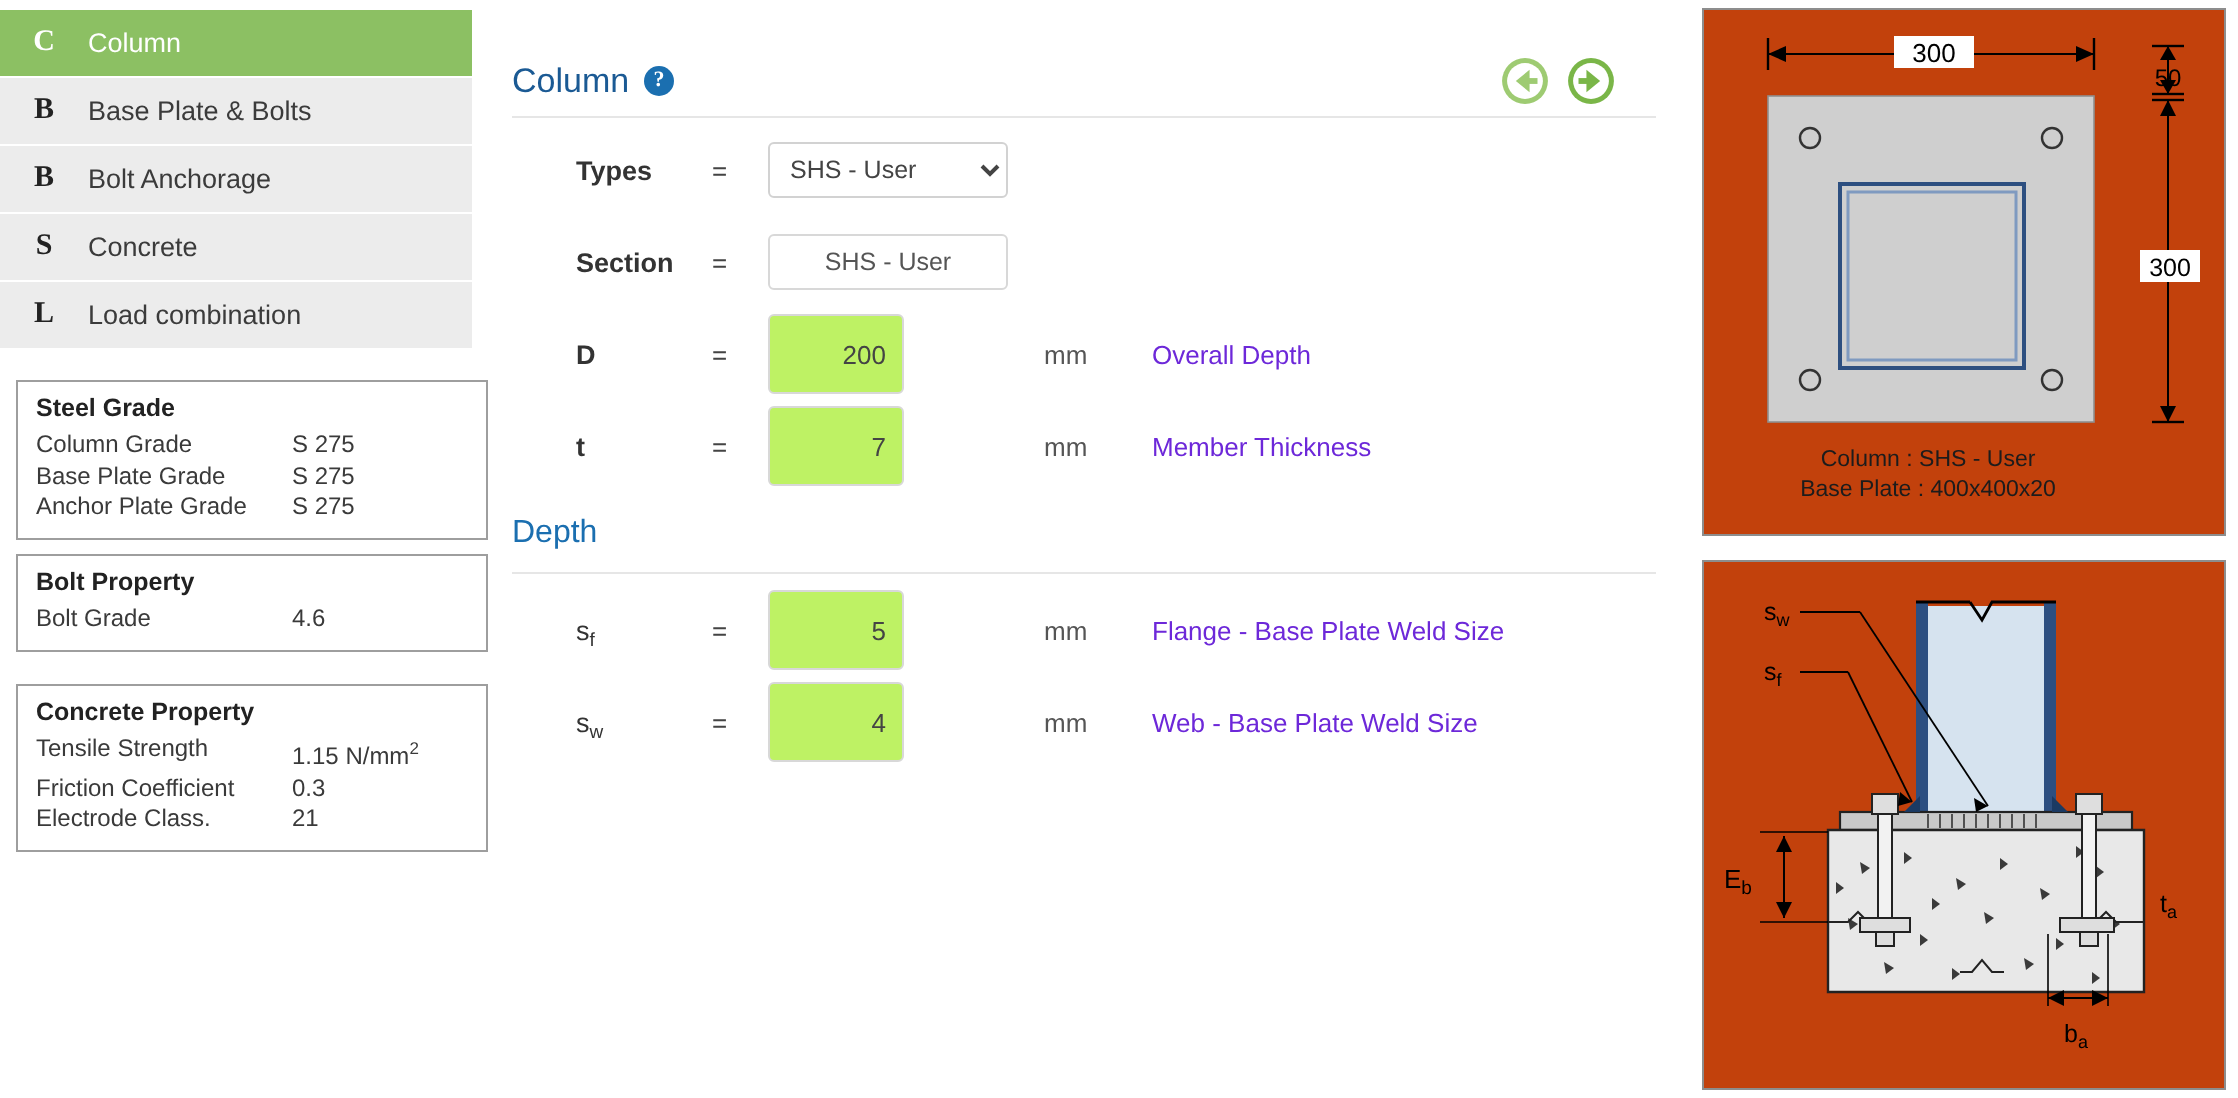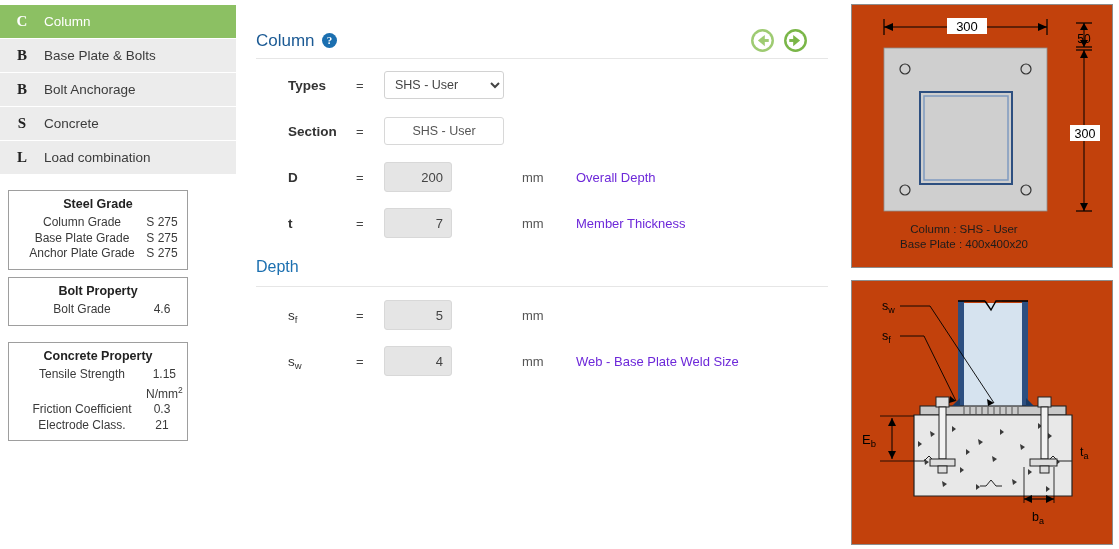--- a/index.html
+++ b/index.html
@@ -25,22 +25,22 @@
     width:44px; text-align:center; flex:0 0 44px;
     font-family:"Liberation Serif", serif; font-weight:bold; font-size:15px;
     color:#222;
   }
   .nav-item.active .nav-icon { color:#ffffff; }
   .nav-label { font-size:13.5px; color:#3b3b3b; }
   .nav-item.active .nav-label { color:#ffffff; }
 
   
   .card {
-    position:absolute; left:8px; width:180px;
-    border:1px solid #9e9e9e; background:#fff; padding:6px 9px 7px 9px;text-align:center;
+    position:absolute; left:8px; width:236px;
+    border:1px solid #9e9e9e; background:#fff; padding:6px 9px 7px 9px;
   }
   .card-title { font-size:12.5px; font-weight:bold; color:#222; margin-bottom:4px; }
   .prow { display:flex; font-size:12px; color:#3a3a3a; line-height:15.5px; }
   .pkey { flex:0 0 128px; }
   .pval { flex:1 1 auto; }
   .pval sup { font-size:8.5px; vertical-align:super; }
 
   #card-steel    { top:190px; }
   #card-bolt     { top:277px; }
   #card-concrete { top:342px; }
@@ -82,22 +82,22 @@
     font-family:"Liberation Sans", sans-serif; font-size:12.5px; color:#444;
     cursor:pointer;
   }
   button.sect-btn {
     width:120px; height:28px;
     border:1px solid #d8d8d8; border-radius:3px; background:#fff;
     font-family:"Liberation Sans", sans-serif; font-size:12.5px; color:#555;
     text-align:center; cursor:pointer;
   }
   input.num {
-    width:68px; height:30px; padding:0 8px;
-    border:1px solid #d8d8d8; border-radius:3px; background:#e5e5e5;
+    width:68px; height:40px; padding:0 8px;
+    border:1px solid #d8d8d8; border-radius:3px; background:#bef264;
     font-family:"Liberation Sans", sans-serif; font-size:13px; color:#444;
     text-align:right;
   }
 
   .sec-head { position:relative; height:42px; margin-top:4px; }
   .sec-title { position:absolute; left:8px; top:8px; font-size:16px; color:#1b6fb0; }
   .sec-rule  { position:absolute; left:8px; top:36px; width:572px; height:1px; background:#e6e6e6; }
 
   
   .draw-panel { position:absolute; border:1px solid #8d8d8d; background:#c2410c; }
@@ -242,20 +242,21 @@
         <div class="sec-rule"></div>
       </div>
 
       <div class="frow">
         <span class="f-label thin"><span>s</span><sub>f</sub></span>
         <span class="f-eq">=</span>
         <span class="f-ctrl">
           <input class="num" type="text" value="5" style="">
         </span>
         <span class="f-unit">mm</span>
+        <span class="f-desc">Flange - Base Plate Weld Size</span>
       </div>
 
       <div class="frow">
         <span class="f-label thin"><span>s</span><sub>w</sub></span>
         <span class="f-eq">=</span>
         <span class="f-ctrl">
           <input class="num" type="text" value="4" style="">
         </span>
         <span class="f-unit">mm</span>
         <span class="f-desc">Web - Base Plate Weld Size</span>

